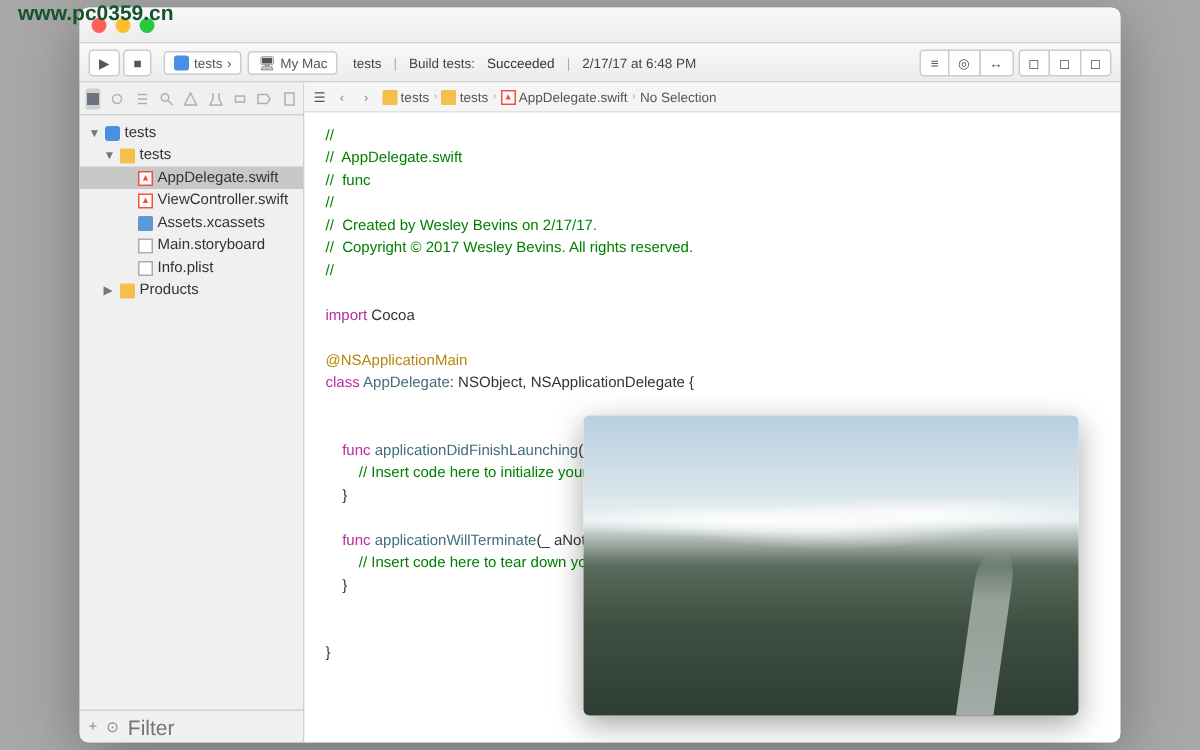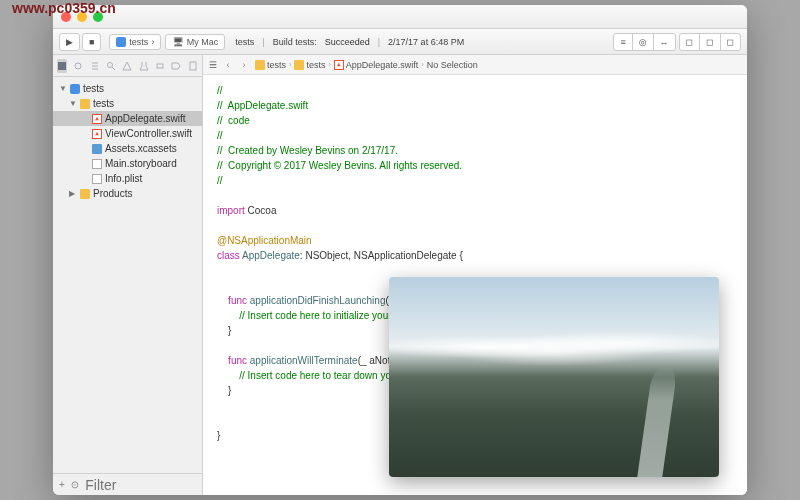--- a/index.html
+++ b/index.html
@@ -1,20 +1,20 @@
 <!DOCTYPE html>
 <html><head>
 <meta charset="utf-8">
 <style>
 * { margin:0; padding:0; box-sizing:border-box; font-family:-apple-system,"SF Pro Display","Helvetica Neue",Arial,sans-serif; }
 body { width:800px; height:500px; background:#a8a8a8; overflow:hidden; position:relative; }
 .watermark { position:absolute; top:4px; left:4px; z-index:100; font-family:"Microsoft YaHei",sans-serif; }
 .wm-main { font-size:24px; font-weight:bold; color:#fff; text-shadow:1px 1px 2px rgba(0,0,0,.3); display:flex; align-items:center; }
 .wm-logo { width:42px; height:42px; border-radius:50%; background:linear-gradient(135deg,#3b82f6,#f59e0b); display:inline-flex; align-items:center; justify-content:center; margin-right:4px; }
-.wm-sub { font-size:14px; color:#7f1d1d; font-weight:bold; margin-top:-4px; margin-left:8px; }
+.wm-sub { font-size:14px; color:#14532d; font-weight:bold; margin-top:-4px; margin-left:8px; }
 .window { position:absolute; top:5px; left:53px; right:53px; bottom:5px; background:#f7f7f7; border-radius:6px; box-shadow:0 10px 40px rgba(0,0,0,.3); display:flex; flex-direction:column; overflow:hidden; }
 .titlebar { height:24px; background:linear-gradient(#f9f9f9,#ececec); border-bottom:1px solid #d0d0d0; display:flex; align-items:center; padding:0 8px; gap:6px; }
 .traffic { display:flex; gap:6px; }
 .dot { width:10px; height:10px; border-radius:50%; }
 .dot.r { background:#ff5f57; } .dot.y { background:#febc2e; } .dot.g { background:#28c840; }
 .toolbar { height:26px; background:linear-gradient(#f9f9f9,#ececec); border-bottom:1px solid #d0d0d0; display:flex; align-items:center; padding:0 6px; font-size:10px; color:#555; }
 .tb-group { display:flex; align-items:center; gap:2px; }
 .tb-btn { height:18px; padding:0 6px; background:#fff; border:1px solid #ccc; border-radius:3px; display:flex; align-items:center; justify-content:center; font-size:9px; color:#555; cursor:pointer; }
 .tb-split { display:flex; }
 .tb-split .tb-btn { border-radius:0; margin-left:-1px; }
@@ -260,21 +260,21 @@
               <span>AppDelegate.swift</span>
             </span>
             <span class="jb-sep">›</span>
             <span class="jb-seg">
               <span>No Selection</span>
             </span>
           </div>
       </div>
       <div class="code"><span class="c-comment">//</span>
 <span class="c-comment">//  AppDelegate.swift</span>
-<span class="c-comment">//  code</span>
+<span class="c-comment">//  func</span>
 <span class="c-comment">//</span>
 <span class="c-comment">//  Created by Wesley Bevins on 2/17/17.</span>
 <span class="c-comment">//  Copyright © 2017 Wesley Bevins. All rights reserved.</span>
 <span class="c-comment">//</span>
 
 <span class="c-keyword">import</span><span> Cocoa</span>
 
 <span class="c-attr">@NSApplicationMain</span>
 <span class="c-keyword">class</span><span class="c-type"> AppDelegate</span><span>: NSObject, NSApplicationDelegate {</span>
 

